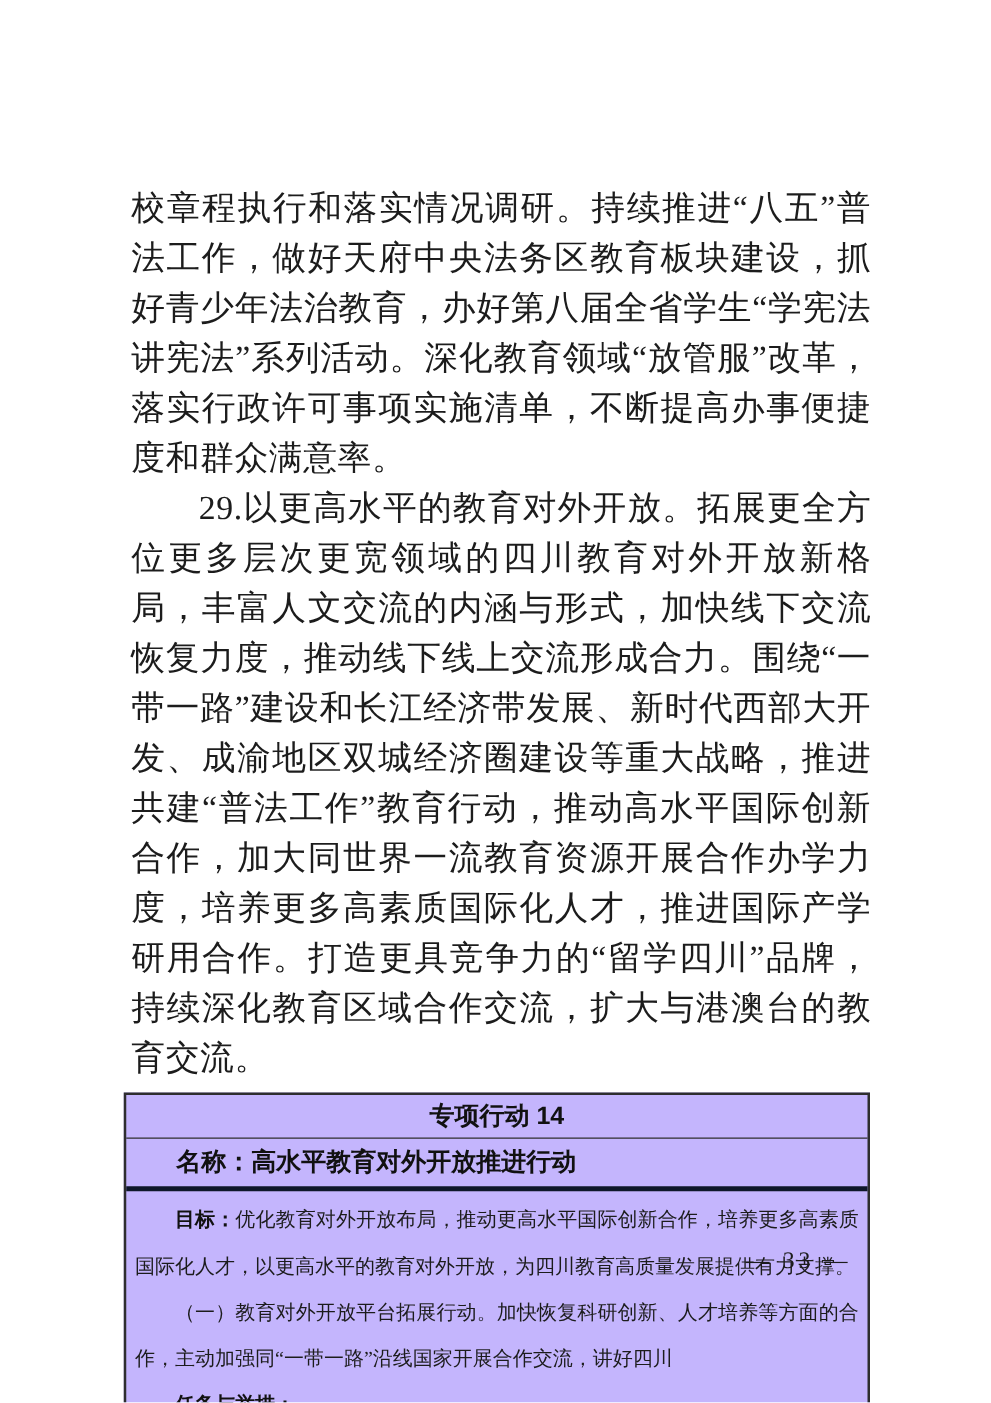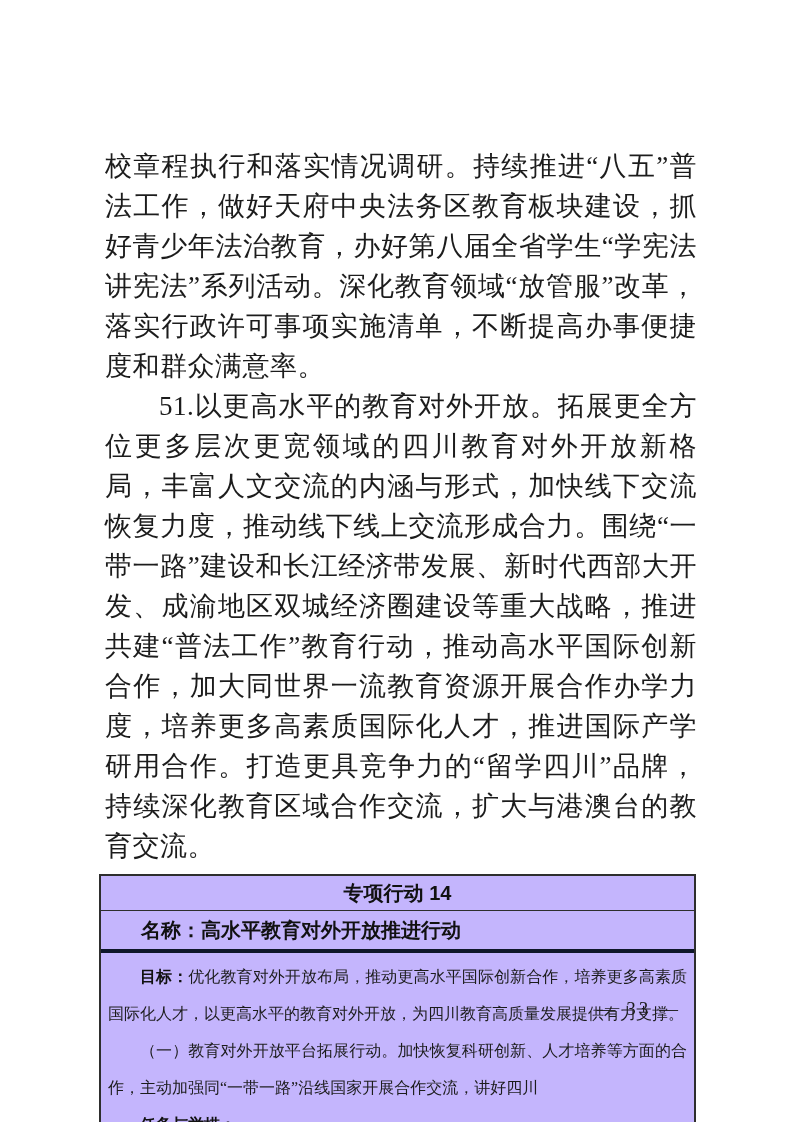--- a/index.html
+++ b/index.html
@@ -89,21 +89,21 @@
   }
 </style>
 </head>
 <body>
 
 <div class="page">
   <div class="content">
 
     <p class="para">校章程执行和落实情况调研。持续推进“八五”普法工作，做好天府中央法务区教育板块建设，抓好青少年法治教育，办好第八届全省学生“学宪法　讲宪法”系列活动。深化教育领域“放管服”改革，落实行政许可事项实施清单，不断提高办事便捷度和群众满意率。</p>
 
-    <p class="para indent-first"><span>51.</span><span>以更高水平的教育对外开放。</span><span>拓展更全方位更多层次更宽领域的四川教育对外开放新格局，丰富人文交流的内涵与形式，加快线下交流恢复力度，推动线下线上交流形成合力。围绕“一带一路”建设和长江经济带发展、新时代西部大开发、成渝地区双城经济圈建设等重大战略，推进共建“普法工作”教育行动，推动高水平国际创新合作，加大同世界一流教育资源开展合作办学力度，培养更多高素质国际化人才，推进国际产学研用合作。打造更具竞争力的“留学四川”品牌，持续深化教育区域合作交流，扩大与港澳台的教育交流。</span></p>
+    <p class="para indent-first"><span>29.</span><span>以更高水平的教育对外开放。</span><span>拓展更全方位更多层次更宽领域的四川教育对外开放新格局，丰富人文交流的内涵与形式，加快线下交流恢复力度，推动线下线上交流形成合力。围绕“一带一路”建设和长江经济带发展、新时代西部大开发、成渝地区双城经济圈建设等重大战略，推进共建“普法工作”教育行动，推动高水平国际创新合作，加大同世界一流教育资源开展合作办学力度，培养更多高素质国际化人才，推进国际产学研用合作。打造更具竞争力的“留学四川”品牌，持续深化教育区域合作交流，扩大与港澳台的教育交流。</span></p>
 
     <div class="action-table">
 
       <div class="tbl-title-row"><span>专项行动 14</span></div>
 
       <div class="tbl-name-row"><span>名称：</span><span>高水平教育对外开放推进行动</span></div>
 
       <div class="tbl-body">
 
         <p><span class="lbl-bold">目标：</span><span>优化教育对外开放布局，推动更高水平国际创新合作，培养更多高素质国际化人才，以更高水平的教育对外开放，为四川教育高质量发展提供有力支撑。</span></p>

